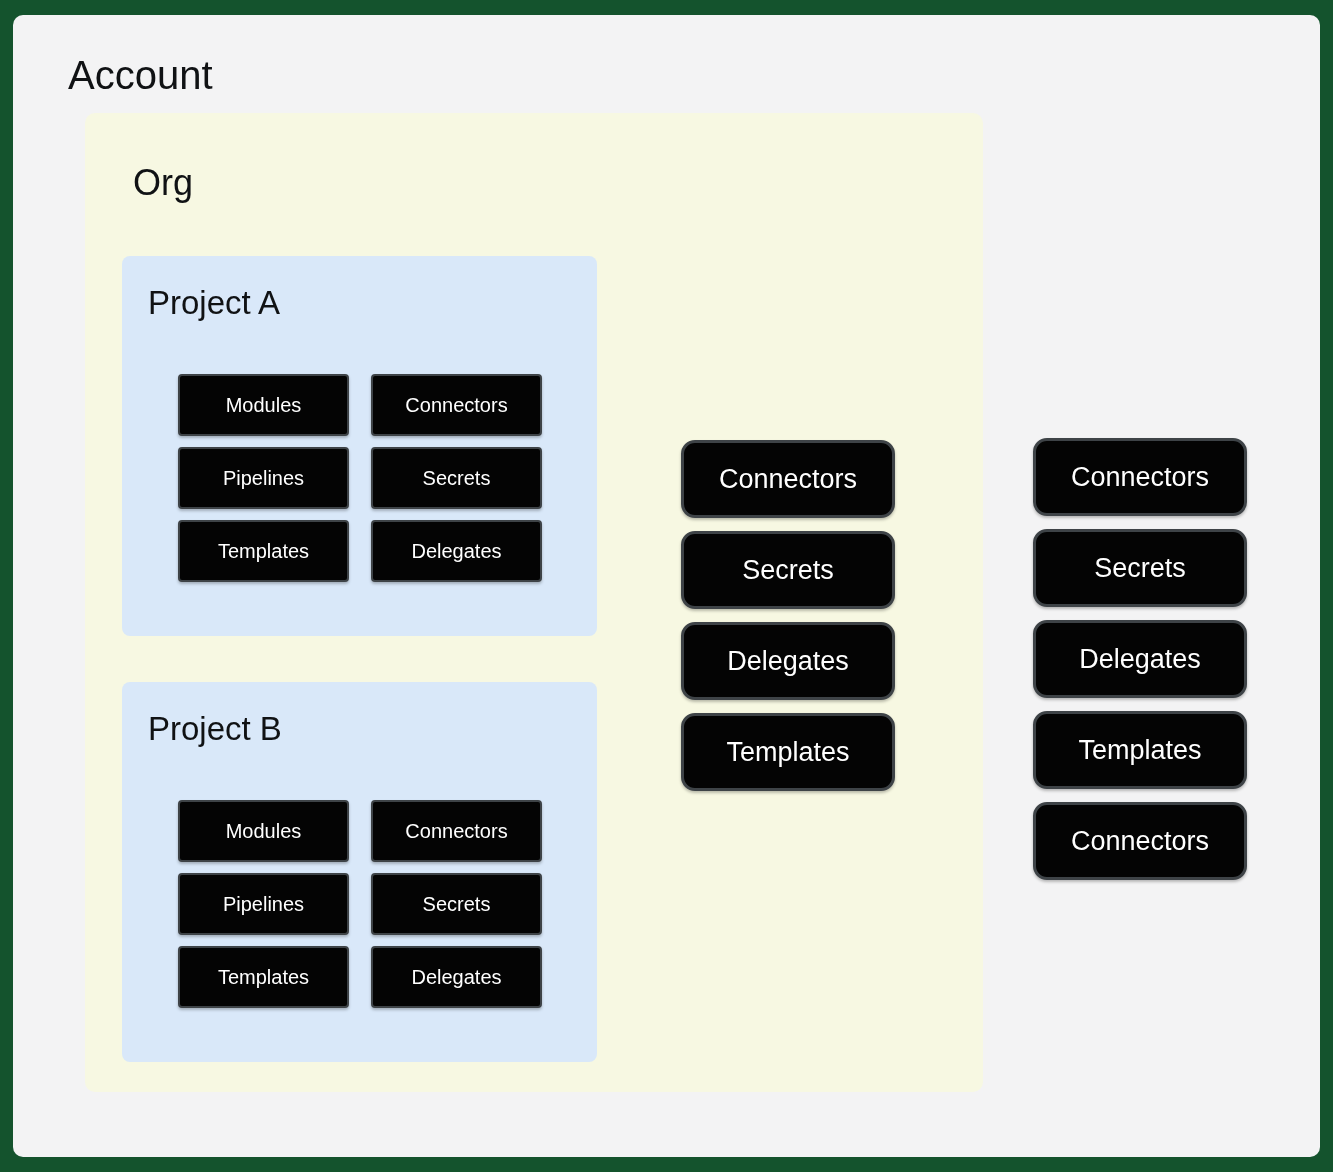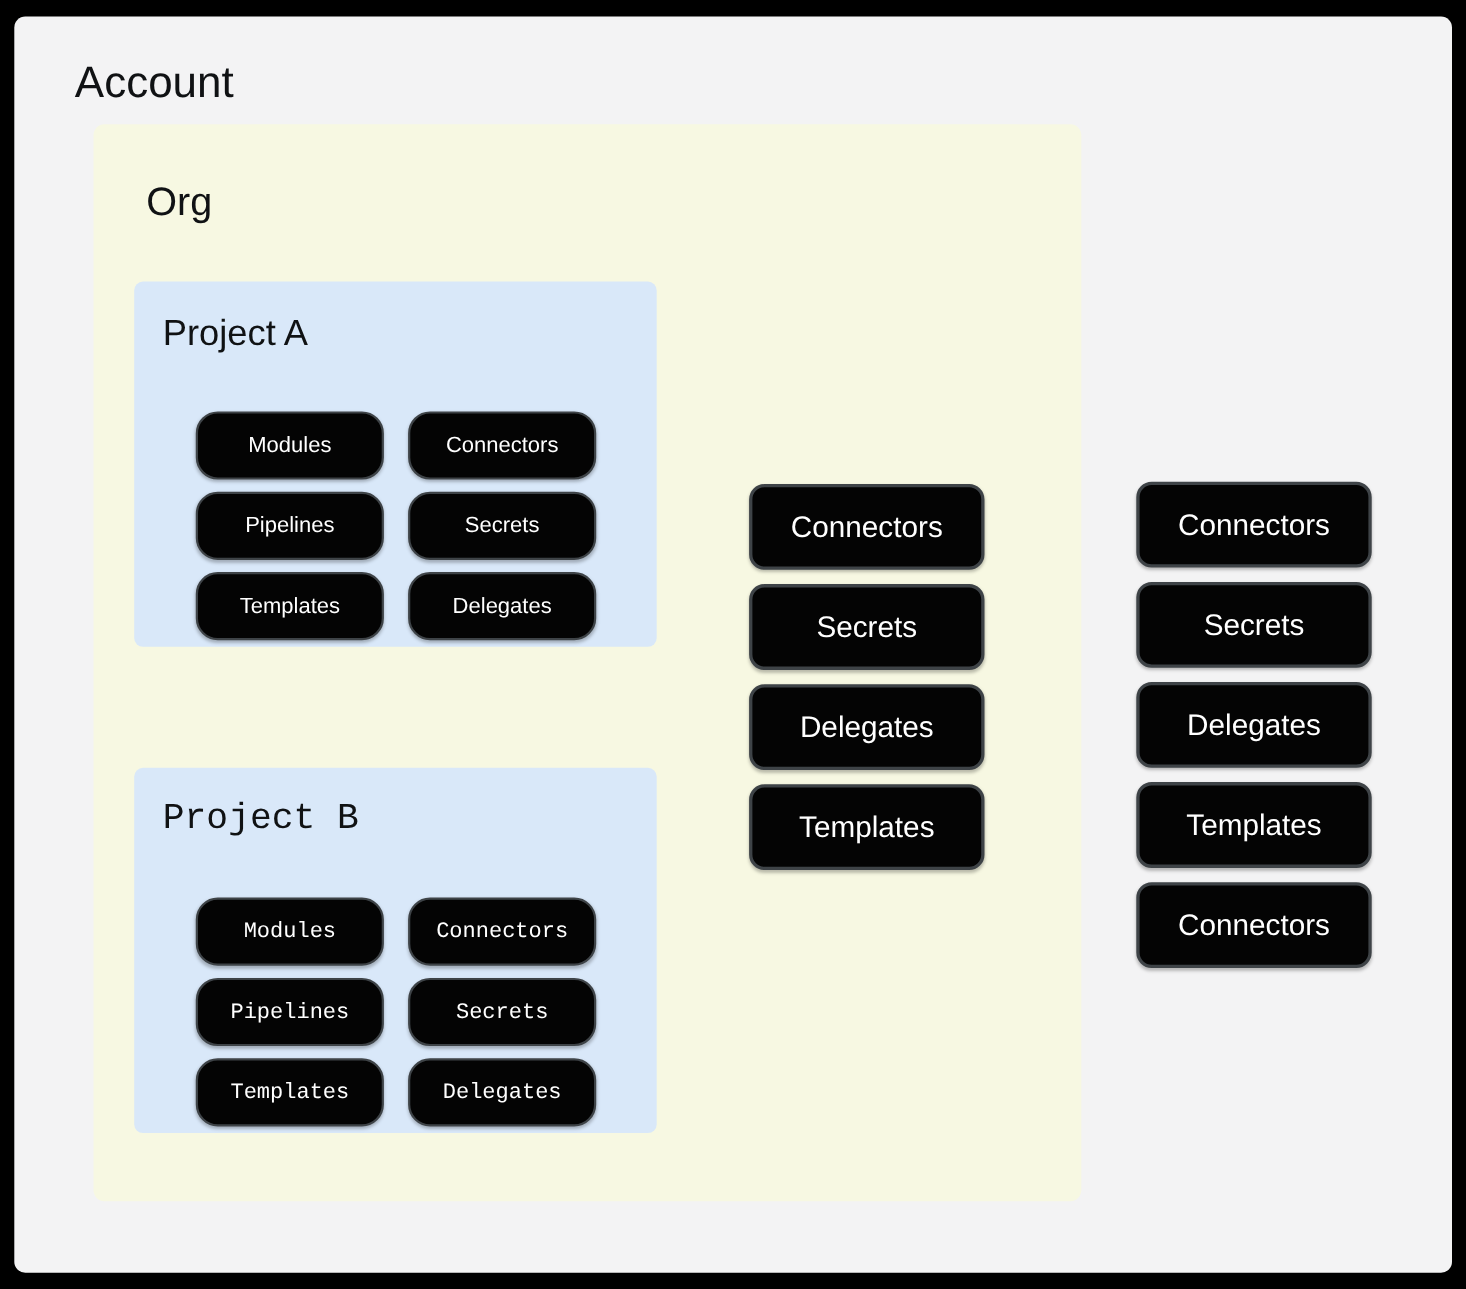--- a/index.html
+++ b/index.html
@@ -6,21 +6,21 @@
     margin: 0;
     padding: 0;
     background: #ffffff;
     font-family: "Liberation Sans", "DejaVu Sans", sans-serif;
     color: #17191c;
   }
   .canvas {
     position: relative;
     width: 1333px;
     height: 1172px;
-    background: #000000;
+    background: #14532d;
     overflow: hidden;
   }
   .container-box { position: absolute; box-sizing: border-box; }
 
   .account-box {
     left: 13px; top: 15px;
     width: 1307px; height: 1142px;
     background: #f3f3f4;
     border-radius: 10px;
   }
@@ -40,26 +40,26 @@
   .org-title {
     position: absolute;
     left: 48px; top: 48px;
     font-size: 36px;
     line-height: 1.2;
     color: #101214;
   }
   .project-box {
     position: absolute;
     left: 37px;
-    width: 475px; height: 332px;
+    width: 475px; height: 380px;
     background: #d9e8f9;
     border-radius: 8px;
   }
   .project-a { top: 143px; }
-  .project-b { top: 585px; font-family: Liberation Mono, monospace; }
+  .project-b { top: 569px; }
   .project-title {
     position: absolute;
     left: 26px; top: 27px;
     font-size: 33px;
     line-height: 1.2;
     color: #101214;
   }
   .project-grid {
     position: absolute;
     left: 56px; top: 118px;
@@ -74,21 +74,21 @@
     background: #040404;
     color: #ffffff;
     display: flex;
     align-items: center;
     justify-content: center;
     box-shadow: 0 2px 3px rgba(0,0,0,0.25);
     white-space: nowrap;
   }
   .pill.small {
     border: 2.5px solid #3e4347;
-    border-radius: 20px;
+    border-radius: 4px;
     font-size: 20px;
   }
   .pill.large {
     width: 214px;
     height: 78px;
     border: 3px solid #3e4347;
     border-radius: 14px;
     font-size: 27px;
   }
   .pill-column {

